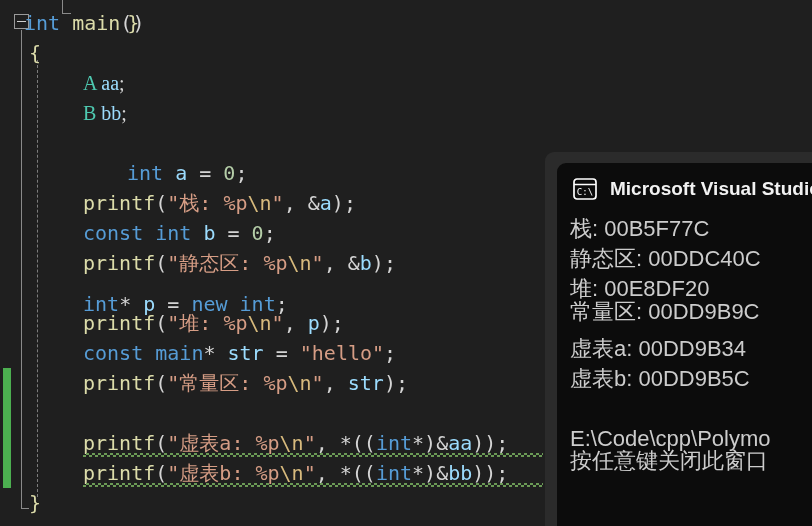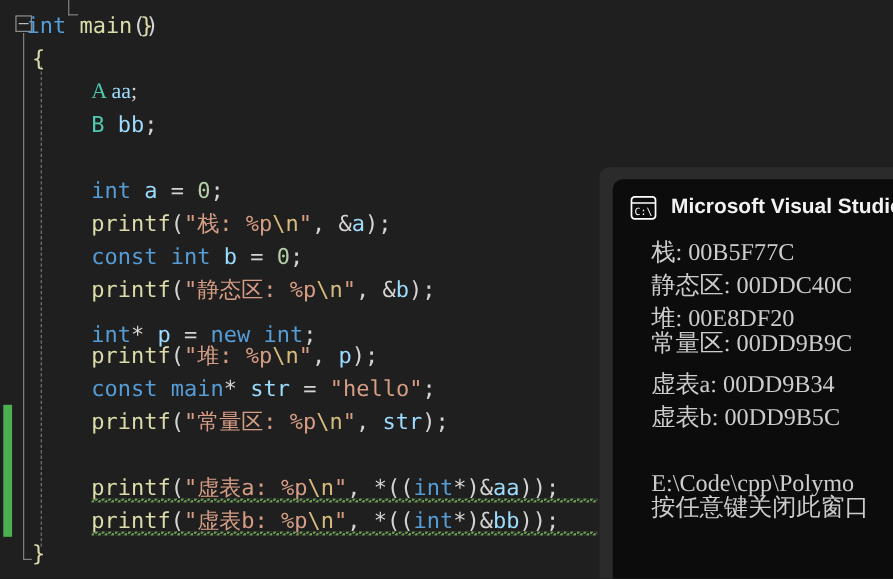--- a/index.html
+++ b/index.html
@@ -199,22 +199,21 @@
     width: 250px;
   }
   .cline {
     position: absolute;
     left: 0;
     height: 30px;
     line-height: 30px;
     font-size: 22px;
     color: #cccccc;
     white-space: pre;
-    font-family: Liberation Serif, serif;
-    margin-left: 22px;
+    font-family: Liberation Sans, sans-serif;
   }
 </style>
 </head>
 <body>
 
 <div id="root">
 
   <div id="editor">
 
     <div class="change-bar"></div>
@@ -226,23 +225,23 @@
     <div class="indent-guide"></div>
 
     <div class="line ind1" style="top:-22px;">
       <span class="brace">}</span>
     </div>
 
     <div class="code" id="code-lines">
         <div class="line ind0" style="top: 8px; padding-left: 24px;"><span class="kw">int</span><span class="pun"> </span><span class="fn">main</span><span class="pun">()</span></div>
         <div class="line ind0" style="top: 38px;"><span class="brace">{</span></div>
         <div class="line ind2" style="top: 68px; font-family: Liberation Serif, serif;"><span class="typ">A</span><span class="pun"> </span><span class="var">aa</span><span class="pun">;</span></div>
-        <div class="line ind2" style="top: 98px;"><span class="typ">B</span><span class="pun"> </span><span class="var">bb</span><span class="pun">;</span></div>
+        <div class="line ind2" style="top: 98px; font-family: Liberation Serif, serif;"><span class="typ">B</span><span class="pun"> </span><span class="var">bb</span><span class="pun">;</span></div>
         <div class="line ind2" style="top: 128px;"></div>
-        <div class="line ind2" style="top: 158px;"><span class="kw">int</span><span class="pun"> </span><span class="var">a</span><span class="pun"> = </span><span class="num">0</span><span class="pun">;</span></div>
+        <div class="line ind2" style="top: 158px; margin-left: 44px;"><span class="kw">int</span><span class="pun"> </span><span class="var">a</span><span class="pun"> = </span><span class="num">0</span><span class="pun">;</span></div>
         <div class="line ind2" style="top: 188px;"><span class="fn">printf</span><span class="pun">(</span><span class="str">"栈: %p</span><span class="esc">\n</span><span class="str">"</span><span class="pun">, </span><span class="pun">&amp;</span><span class="var">a</span><span class="pun">);</span></div>
         <div class="line ind2" style="top: 218px;"><span class="kw">const</span><span class="pun"> </span><span class="kw">int</span><span class="pun"> </span><span class="var">b</span><span class="pun"> = </span><span class="num">0</span><span class="pun">;</span></div>
         <div class="line ind2" style="top: 248px;"><span class="fn">printf</span><span class="pun">(</span><span class="str">"静态区: %p</span><span class="esc">\n</span><span class="str">"</span><span class="pun">, </span><span class="pun">&amp;</span><span class="var">b</span><span class="pun">);</span></div>
         <div class="line ind2" style="top: 278px; margin-top: 11px;"><span class="kw">int</span><span class="pun">*</span><span class="pun"> </span><span class="var">p</span><span class="pun"> = </span><span class="kw">new</span><span class="pun"> </span><span class="kw">int</span><span class="pun">;</span></div>
         <div class="line ind2" style="top: 308px;"><span class="fn">printf</span><span class="pun">(</span><span class="str">"堆: %p</span><span class="esc">\n</span><span class="str">"</span><span class="pun">, </span><span class="var">p</span><span class="pun">);</span></div>
         <div class="line ind2" style="top: 338px;"><span class="kw">const</span><span class="pun"> </span><span class="kw">main</span><span class="pun">*</span><span class="pun"> </span><span class="var">str</span><span class="pun"> = </span><span class="str">"hello"</span><span class="pun">;</span></div>
         <div class="line ind2" style="top: 368px;"><span class="fn">printf</span><span class="pun">(</span><span class="str">"常量区: %p</span><span class="esc">\n</span><span class="str">"</span><span class="pun">, </span><span class="var">str</span><span class="pun">);</span></div>
         <div class="line ind2" style="top: 398px;"></div>
         <div class="line ind2" style="top: 428px;"><span class="fn">printf</span><span class="pun">(</span><span class="str">"虚表a: %p</span><span class="esc">\n</span><span class="str">"</span><span class="pun">, </span><span class="pun">*((</span><span class="kw">int</span><span class="pun">*)</span><span class="pun">&amp;</span><span class="var">aa</span><span class="pun">));</span></div>
         <div class="squiggle" style="left: 83px; top: 453px; width: 460px;"></div>

